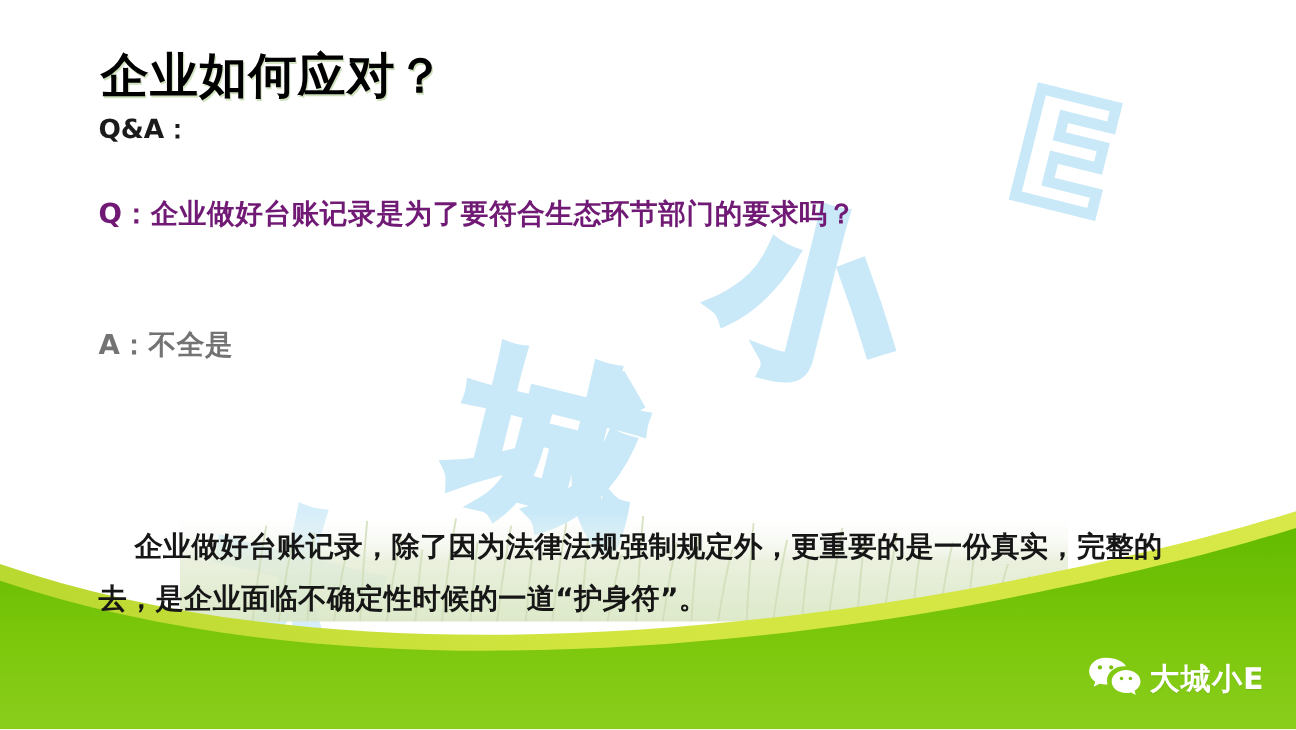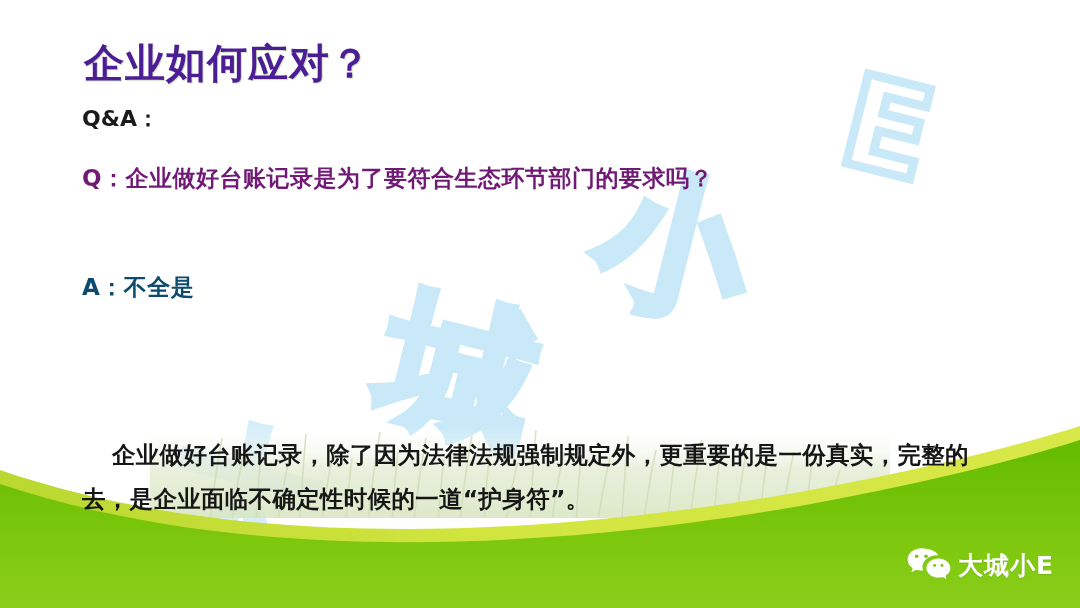--- a/index.html
+++ b/index.html
@@ -73,30 +73,30 @@
     position: relative;
     z-index: 3;
   }
 
   .slide-title {
     position: absolute;
     left: 84px;
     top: 36px;
     font-size: 40px;
     font-weight: 700;
-    color: #4c1d95;
+    color: #000000;
     letter-spacing: 1px;
     white-space: nowrap;
     text-shadow: 1px 1px 0 rgba(120,170,70,.35);
   }
 
   .qa-label {
     position: absolute;
     left: 82px;
-    top: 104px;
+    top: 93px;
     font-size: 22px;
     font-weight: 600;
     color: #1b1b1b;
     white-space: nowrap;
   }
 
   .q-line {
     position: absolute;
     left: 82px;
     top: 163px;
@@ -106,21 +106,21 @@
     white-space: nowrap;
     letter-spacing: .5px;
   }
 
   .a-line {
     position: absolute;
     left: 82px;
     top: 272px;
     font-size: 23px;
     font-weight: 600;
-    color: #0c4a6e;
+    color: #737373;
     white-space: nowrap;
     letter-spacing: .5px;
     text-align: center;
   }
 
   .body-para {
     position: absolute;
     left: 82px;
     top: 385px;
     width: 930px;

